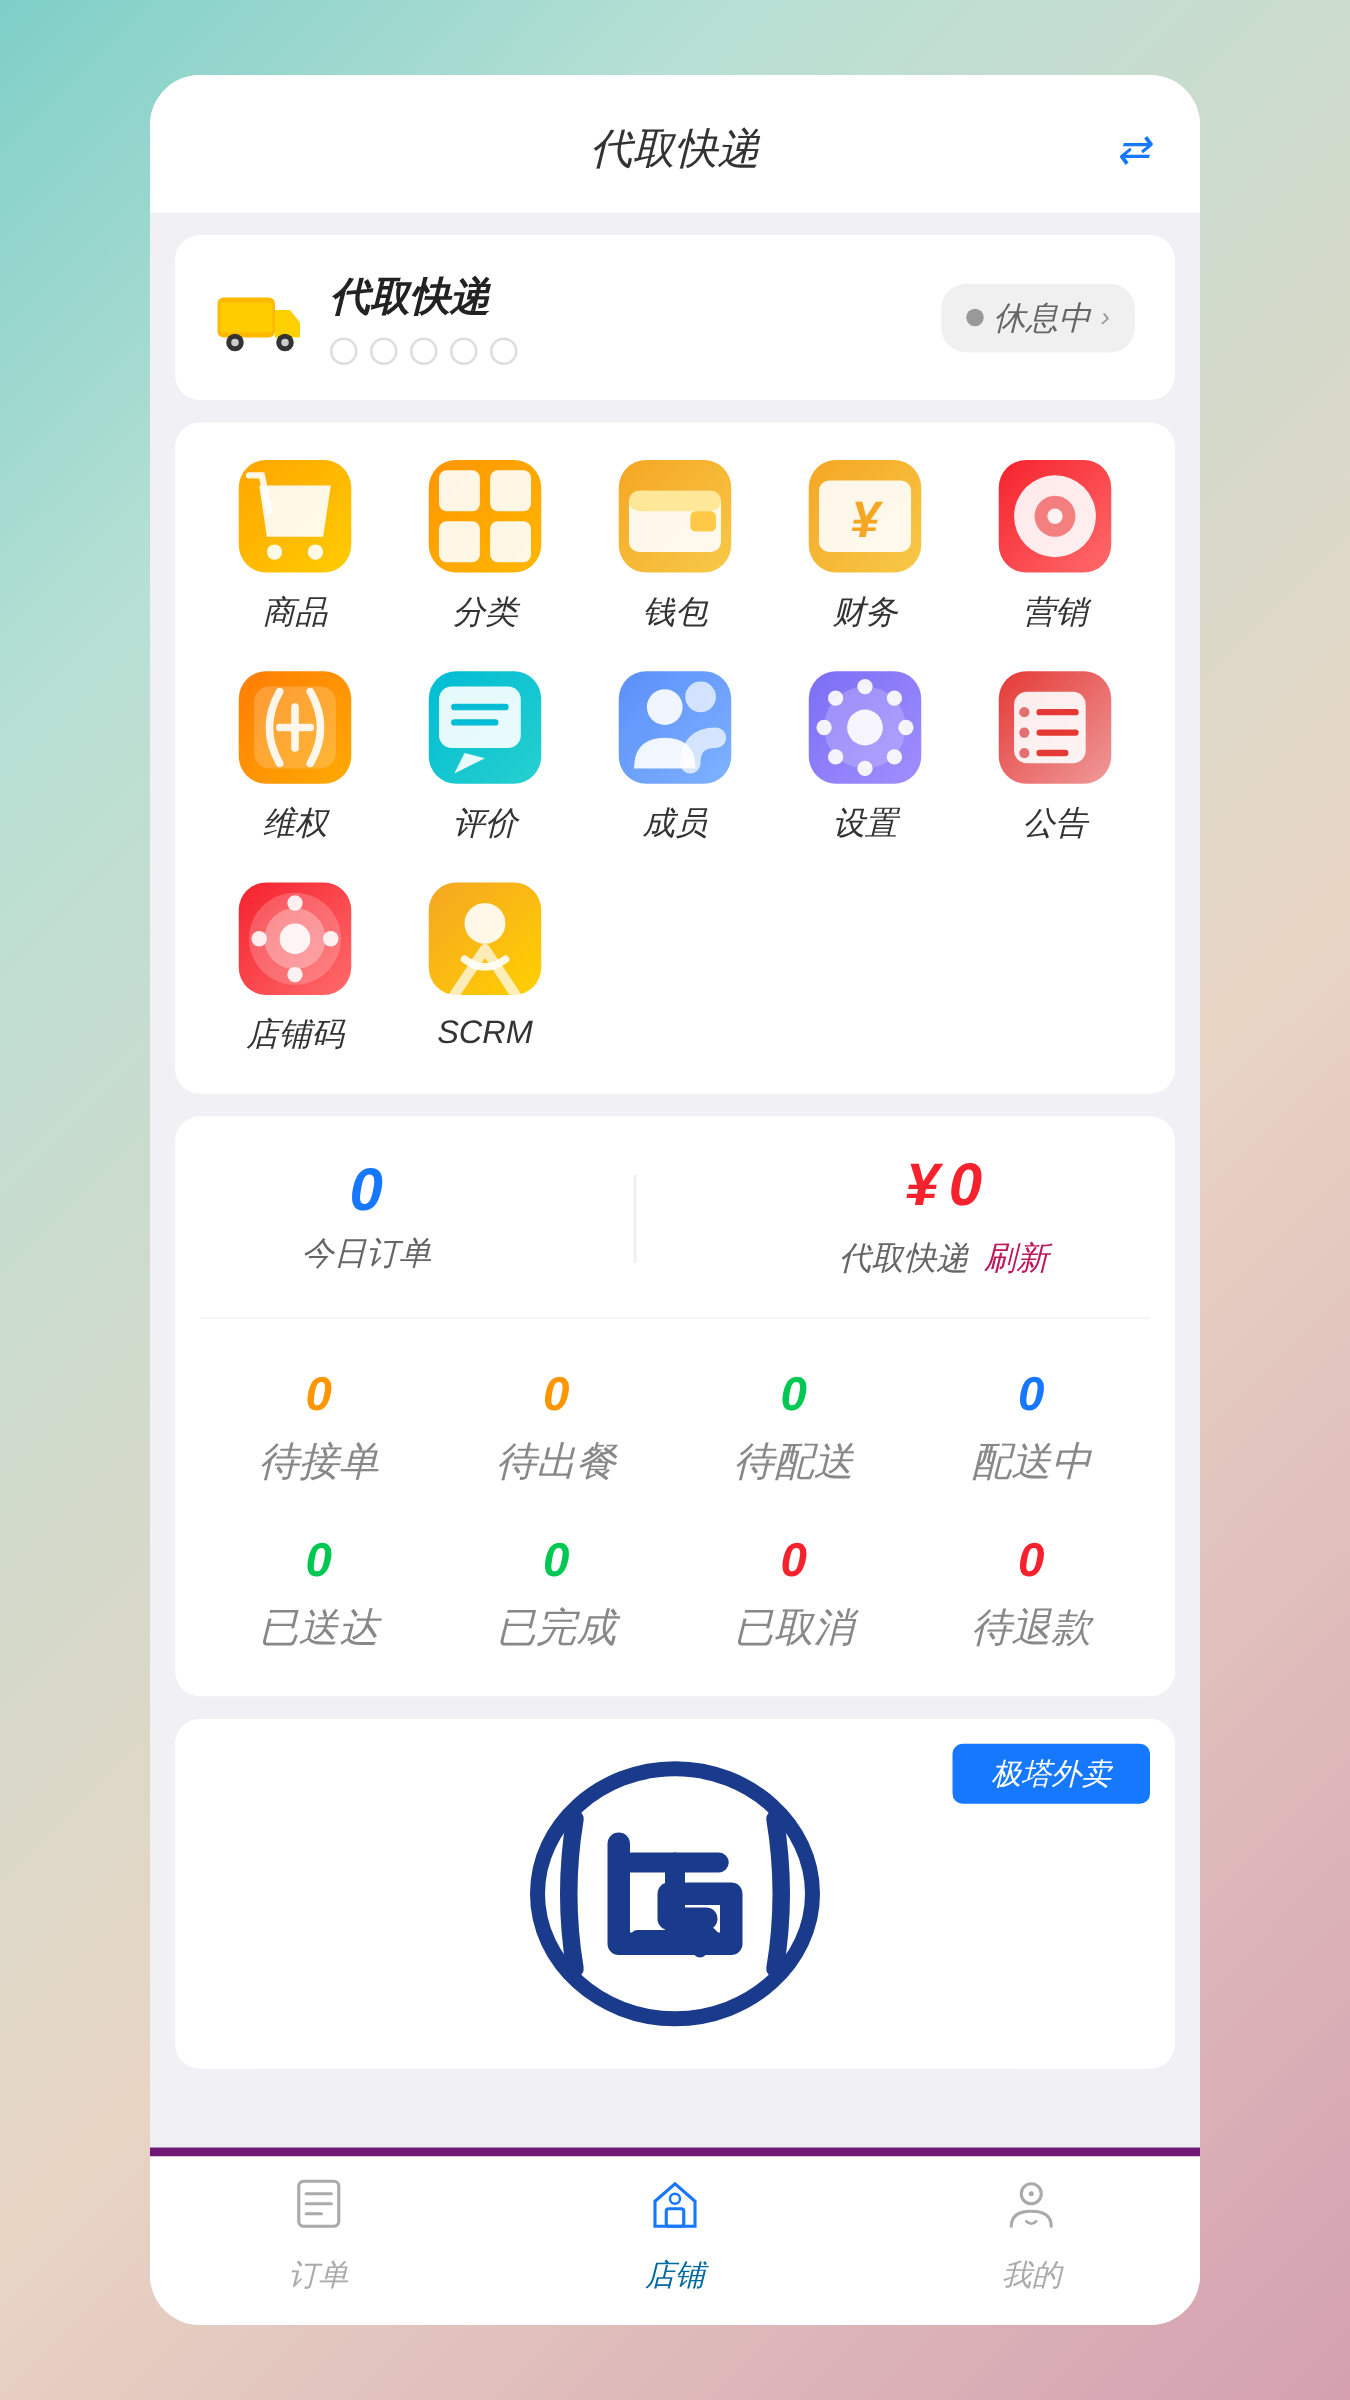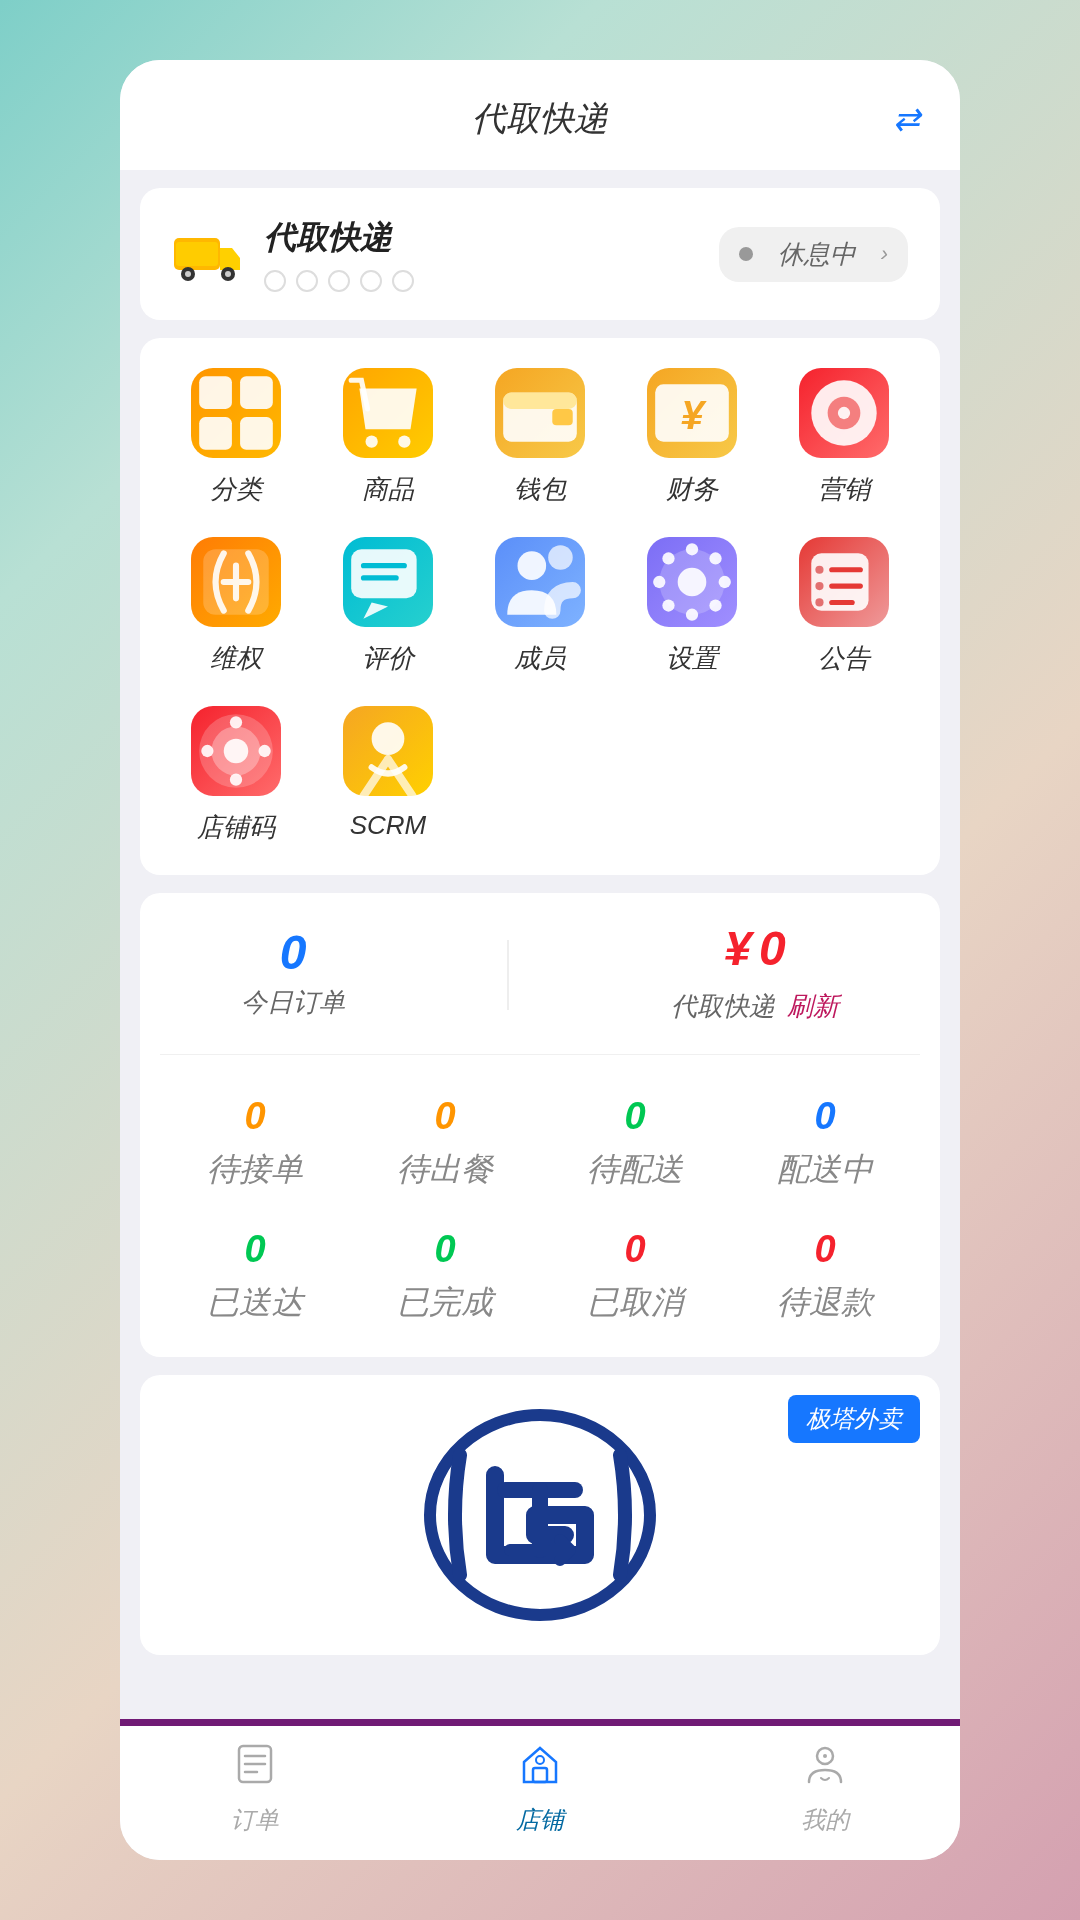--- a/index.html
+++ b/index.html
@@ -80,21 +80,21 @@
       border-radius: 50%;
       border: 2px solid #ddd;
       background: #fff;
     }
     .service-status {
       background: #f0f0f0;
       border-radius: 20px;
       padding: 10px 20px;
       display: flex;
       align-items: center;
-      gap: 25px;
+      gap: 8px;
       font-size: 26px;
       color: #666;
       cursor: pointer;
     }
     .status-dot {
       width: 14px;
       height: 14px;
       border-radius: 50%;
       background: #999;
     }
@@ -215,21 +215,21 @@
       align-items: center;
       justify-content: center;
     }
     .banner-badge {
       position: absolute;
       top: 20px;
       right: 20px;
       background: #1677ff;
       color: #fff;
       font-size: 24px;
-      padding: 8px 18px;
+      padding: 8px 31px;
       border-radius: 8px;
     }
     .banner-logo {
       width: 240px;
       height: 240px;
     }
     
     .bottom-nav {
       background: #fff;
       margin-top: auto;
@@ -297,40 +297,40 @@
     <div class="service-status">
       <div class="status-dot"></div>
       <span>休息中</span>
       <span class="chevron">›</span>
     </div>
   </div>
 
   <div class="menu-card">
     <div class="menu-grid" id="menu-grid">
     <div class="menu-item">
+    <div class="menu-icon-wrap" style="background:linear-gradient(135deg,#ffa500,#ffcc00)">
+      <svg viewBox="0 0 44 44" fill="none">
+              <path d="M8 10h28l-3 20H11L8 10z" fill="rgba(255,255,255,0.9)"></path>
+              <circle cx="14" cy="36" r="3" fill="rgba(255,255,255,0.9)"></circle>
+              <circle cx="30" cy="36" r="3" fill="rgba(255,255,255,0.9)"></circle>
+              <path d="M4 6h5l3 14" stroke="rgba(255,255,255,0.9)" stroke-width="2.5" stroke-linecap="round"></path>
+            </svg>
+    </div>
+    <span class="menu-label">商品</span>
+  </div>
+        <div class="menu-item">
     <div class="menu-icon-wrap" style="background:linear-gradient(135deg,#ff9500,#ffb800)">
       <svg viewBox="0 0 44 44" fill="none">
               <rect x="4" y="4" width="16" height="16" rx="3" fill="rgba(255,255,255,0.9)"></rect>
               <rect x="24" y="4" width="16" height="16" rx="3" fill="rgba(255,255,255,0.9)"></rect>
               <rect x="4" y="24" width="16" height="16" rx="3" fill="rgba(255,255,255,0.9)"></rect>
               <rect x="24" y="24" width="16" height="16" rx="3" fill="rgba(255,255,255,0.9)"></rect>
             </svg>
     </div>
     <span class="menu-label">分类</span>
-  </div>
-        <div class="menu-item">
-    <div class="menu-icon-wrap" style="background:linear-gradient(135deg,#ffa500,#ffcc00)">
-      <svg viewBox="0 0 44 44" fill="none">
-              <path d="M8 10h28l-3 20H11L8 10z" fill="rgba(255,255,255,0.9)"></path>
-              <circle cx="14" cy="36" r="3" fill="rgba(255,255,255,0.9)"></circle>
-              <circle cx="30" cy="36" r="3" fill="rgba(255,255,255,0.9)"></circle>
-              <path d="M4 6h5l3 14" stroke="rgba(255,255,255,0.9)" stroke-width="2.5" stroke-linecap="round"></path>
-            </svg>
-    </div>
-    <span class="menu-label">商品</span>
   </div>
         <div class="menu-item">
     <div class="menu-icon-wrap" style="background:linear-gradient(135deg,#f5a623,#f7c948)">
       <svg viewBox="0 0 44 44" fill="none">
               <rect x="4" y="12" width="36" height="24" rx="4" fill="rgba(255,255,255,0.9)"></rect>
               <rect x="4" y="12" width="36" height="8" rx="4" fill="rgba(255,220,100,0.6)"></rect>
               <rect x="28" y="20" width="10" height="8" rx="2" fill="rgba(255,180,0,0.7)"></rect>
             </svg>
     </div>
     <span class="menu-label">钱包</span>

